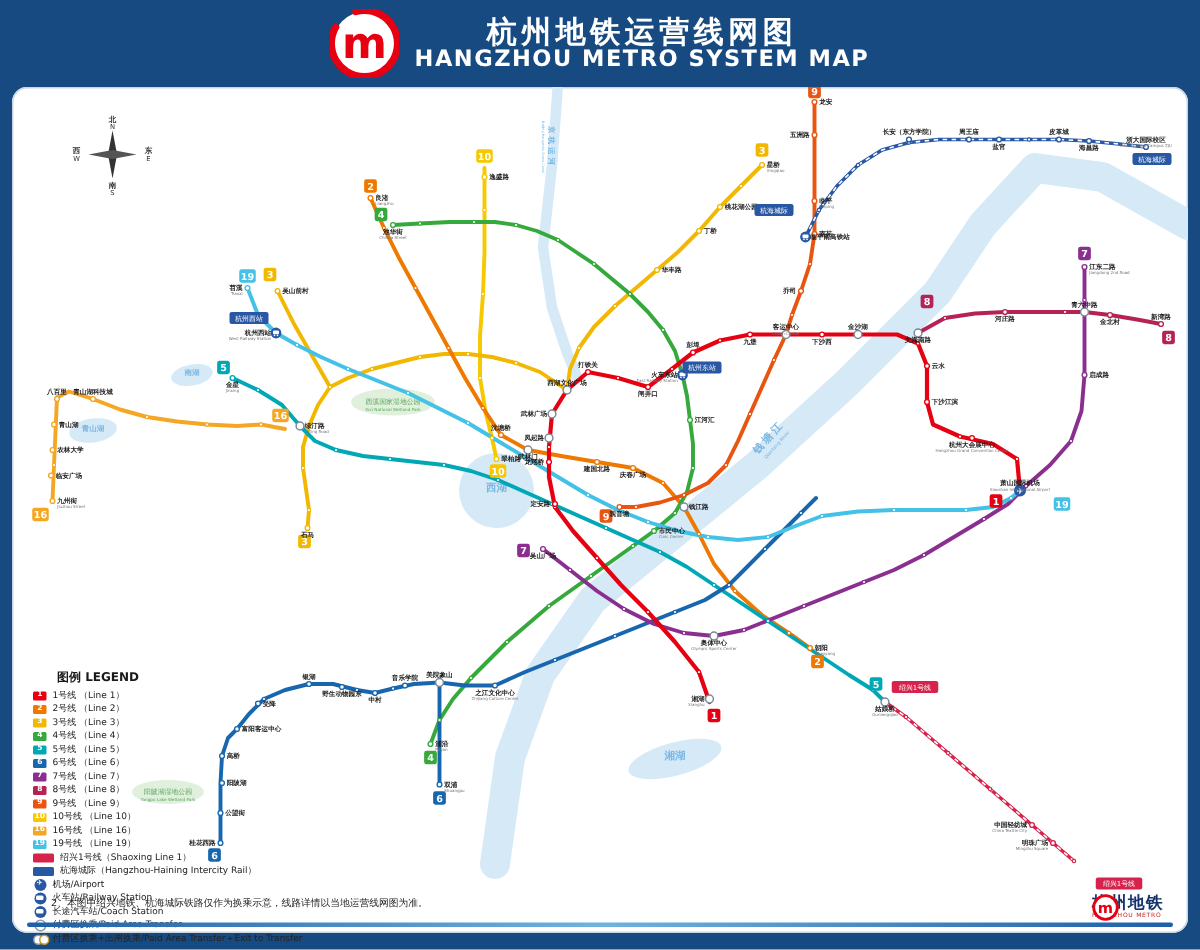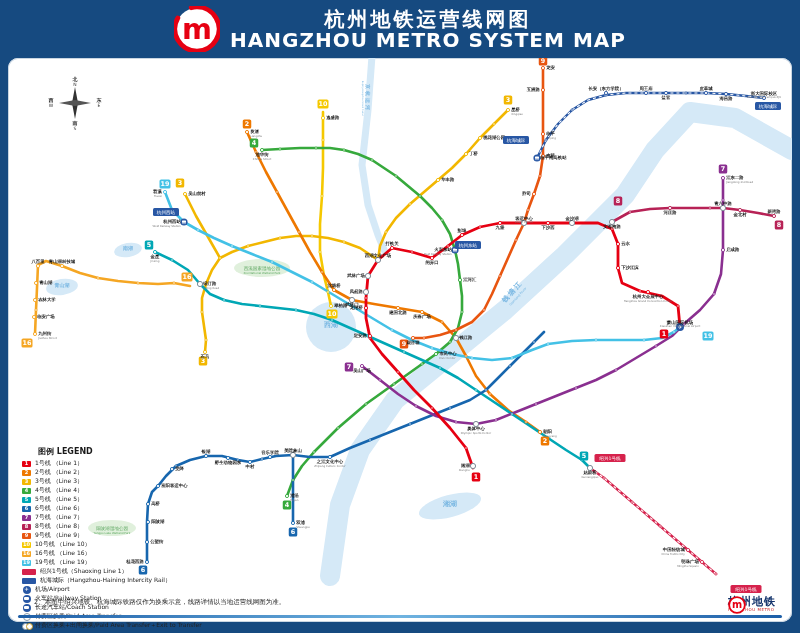--- a/index.html
+++ b/index.html
@@ -7,21 +7,21 @@
     width:800px;height:633px;overflow:hidden;position:relative;
     background:#164a80;
     font-family:"DejaVu Sans","Liberation Sans",sans-serif;
   }
   
   .header{position:absolute;left:0;top:0;width:800px;height:58px;
     display:flex;align-items:center;justify-content:center;gap:10px;}
   .header .logo{width:46px;height:46px;flex:0 0 auto;}
   .htext{display:flex;flex-direction:column;align-items:center;line-height:1;}
   .htext .zh{color:#fff;font-size:20px;font-weight:bold;letter-spacing:3px;text-align:center;}
-  .htext .en{color:#fff;font-size:20px;font-weight:bold;letter-spacing:1px;margin-top:1px;text-align:center;}
+  .htext .en{color:#fff;font-size:15px;font-weight:bold;letter-spacing:1px;margin-top:1px;text-align:center;}
   
   .panel{position:absolute;left:8px;top:58px;width:784px;height:564px;
     background:#fff;border-radius:10px;box-shadow:inset 0 0 0 1px #c9d6e2;}
   .panel svg{position:absolute;left:0;top:0;width:100%;height:100%;}
   .panel .bottomrule{position:absolute;left:10px;right:10px;bottom:4px;height:3px;
     background:linear-gradient(90deg,#1e5fa8,#6fb3e0 50%,#1e5fa8);border-radius:2px;}
   
   .legend{position:absolute;left:14px;top:388px;width:230px;}
   .legend .ltitle{font-size:8px;font-weight:bold;color:#1a1a1a;margin-bottom:2px;padding-left:16px;}
   .lrow{display:flex;align-items:center;height:9px;}

